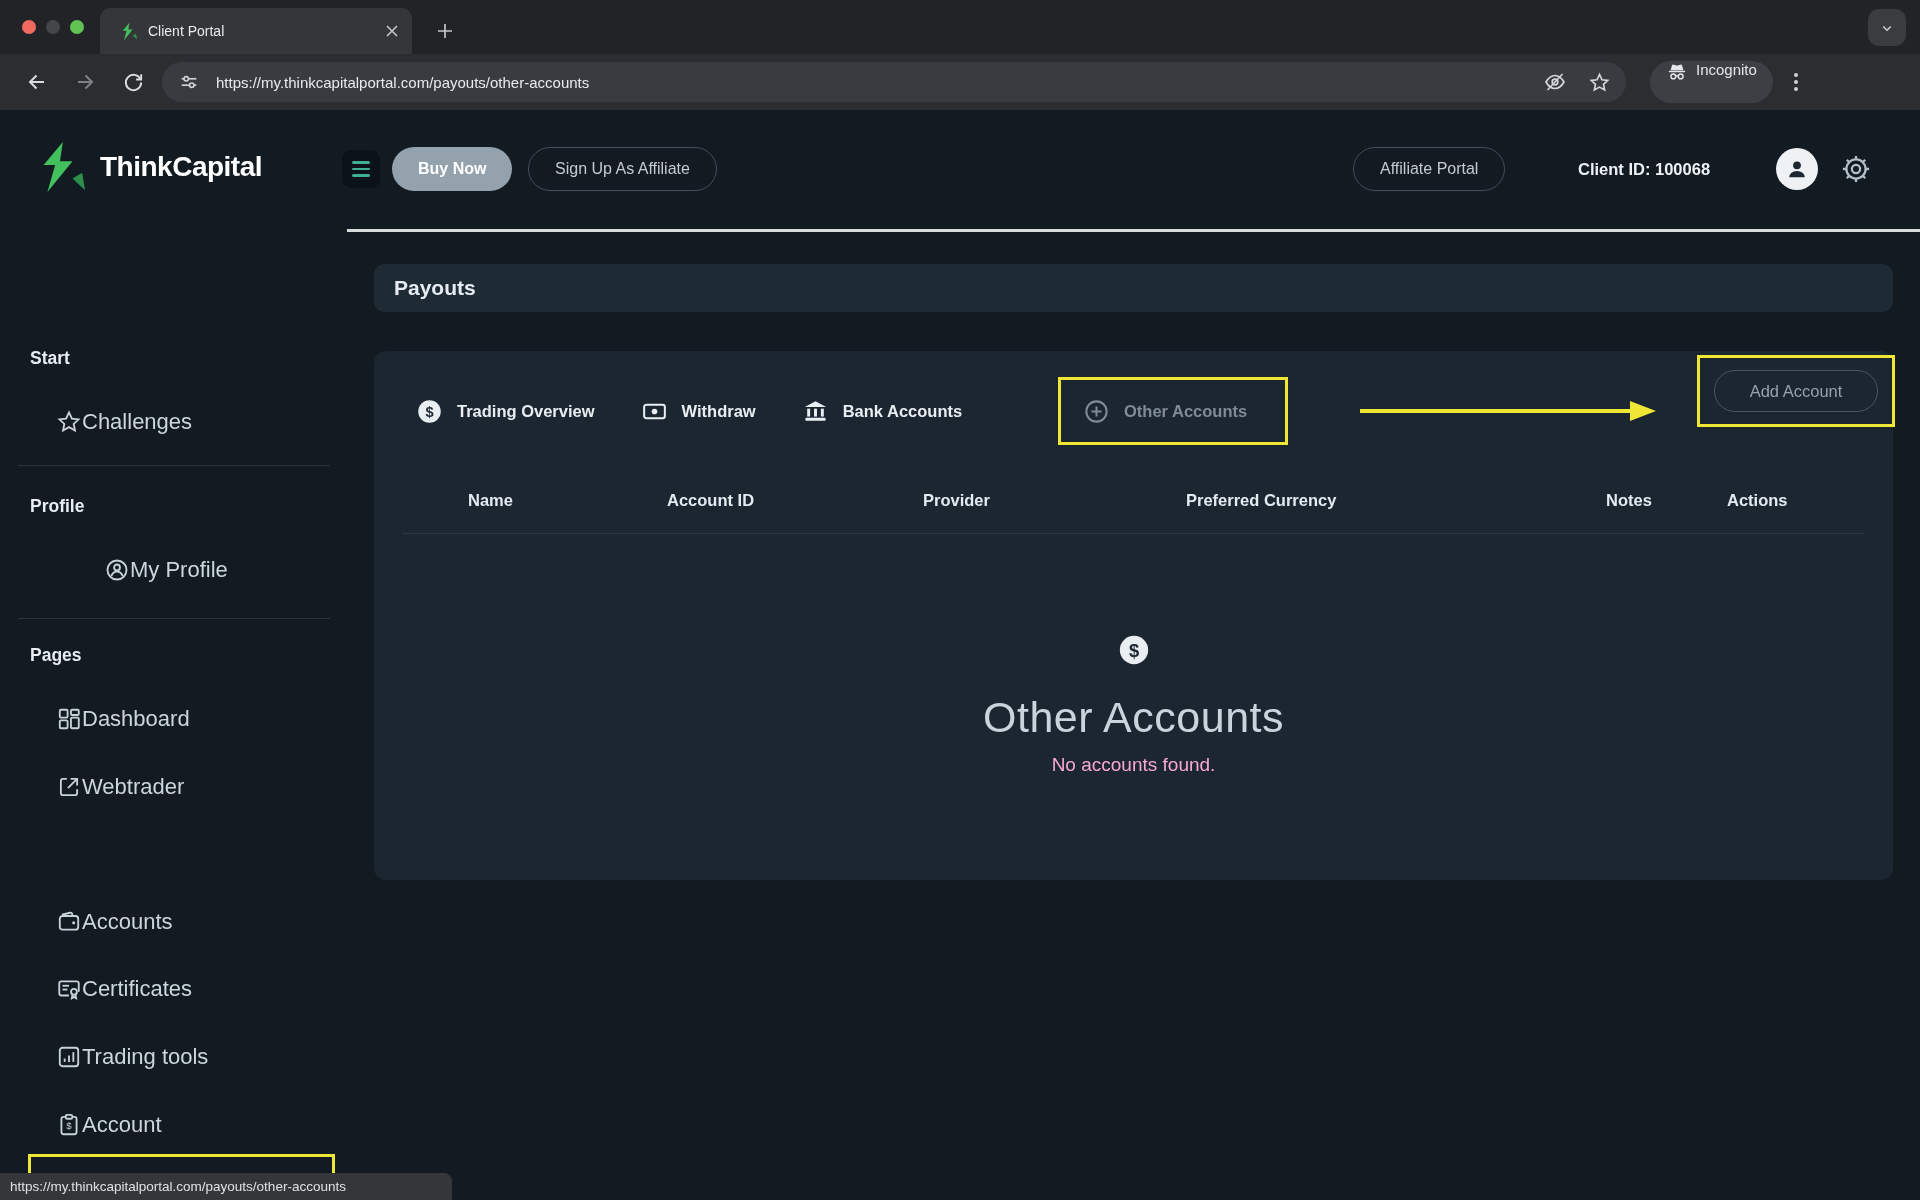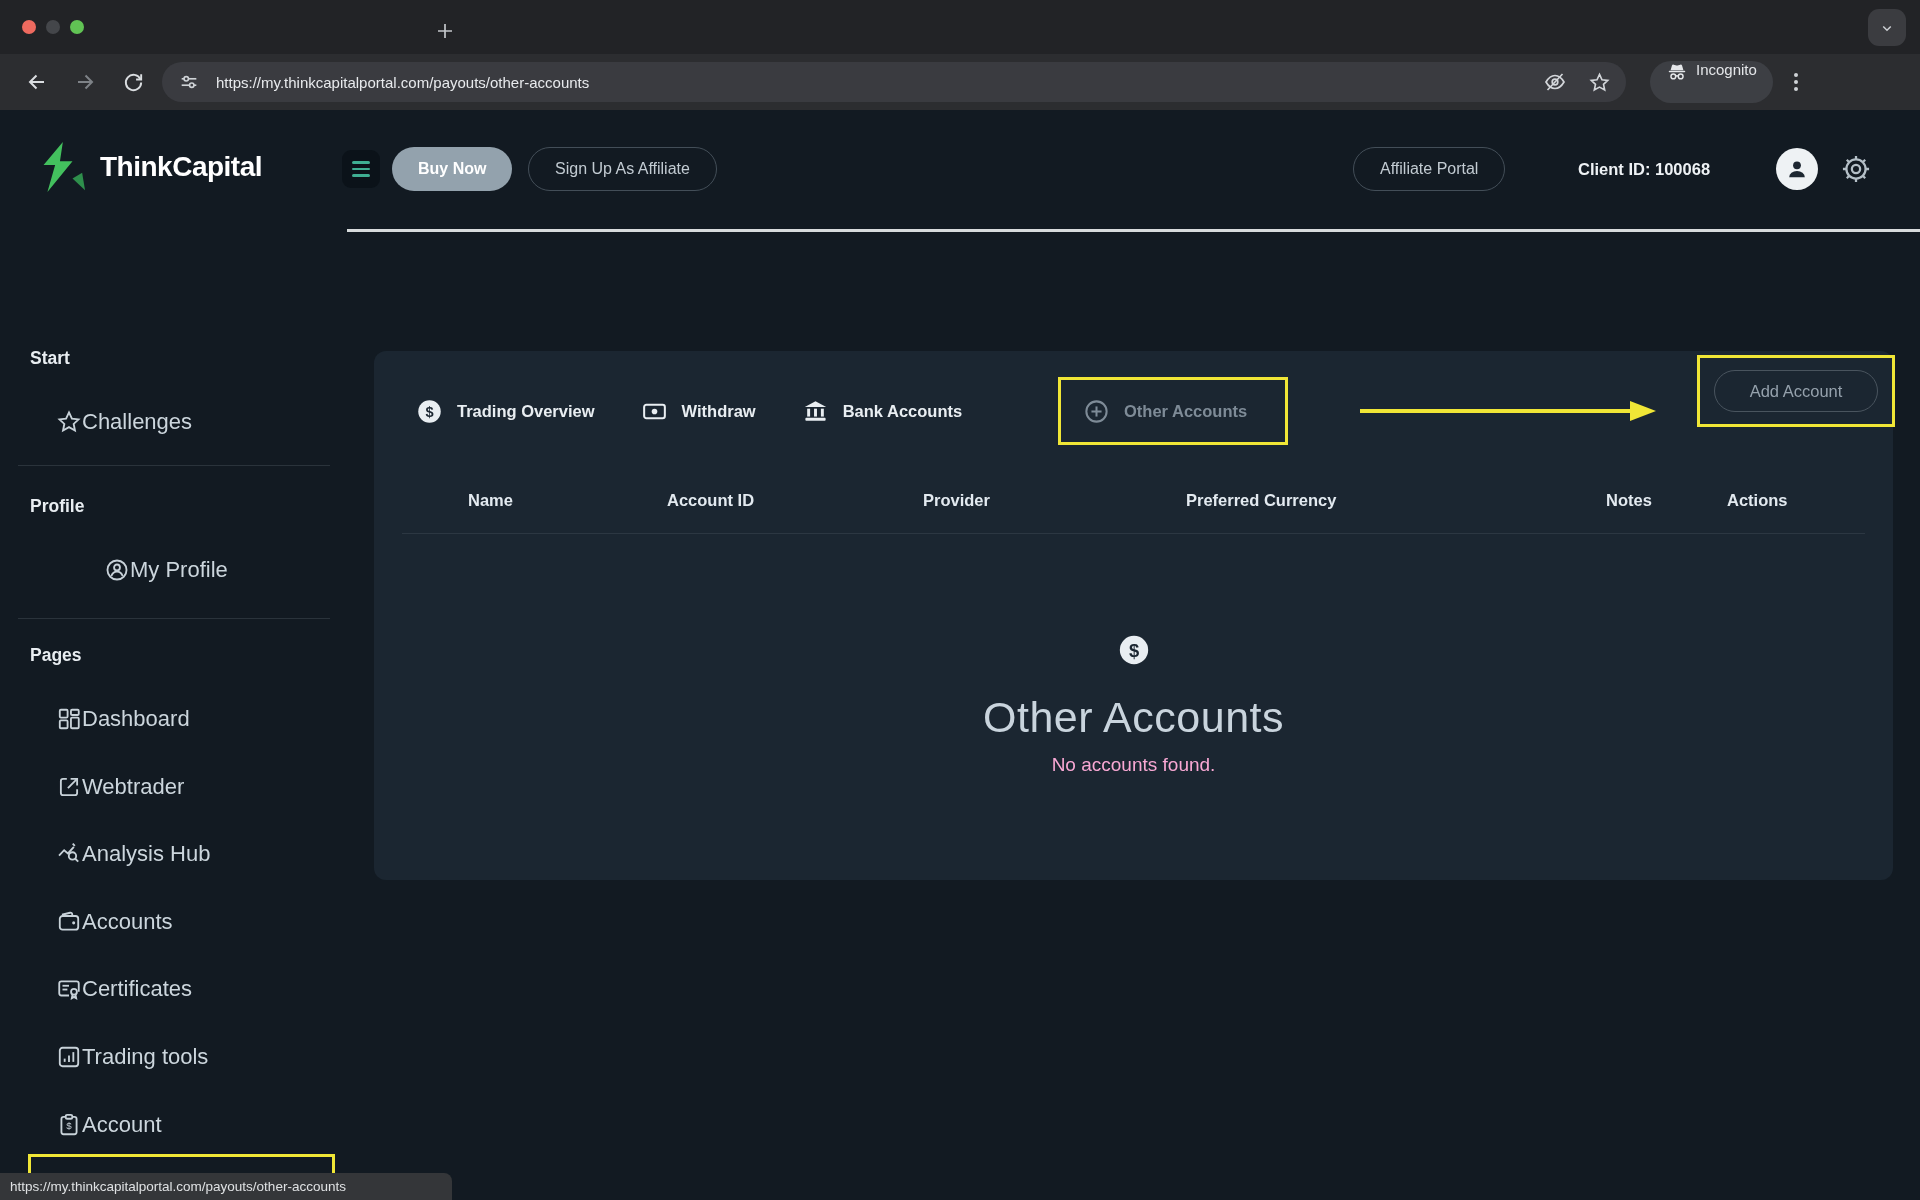--- a/index.html
+++ b/index.html
@@ -87,20 +87,30 @@
 <body>
 
 <div class="screen">
 
   <div class="tabstrip">
     <div class="traffic">
       <span class="tl-red"></span>
       <span class="tl-gray"></span>
       <span class="tl-green"></span>
     </div>
+    <div class="tab">
+      <svg width="20" height="19" viewBox="0 0 60 56">
+        <path fill="#43c05e" d="M34 2 L14 26 L26 26 L18 54 L44 22 L31 22 Z"></path>
+        <path fill="#2e8f4c" d="M44 40 L54 34 L57 52 Z"></path>
+      </svg>
+      <span class="tab-title">Client Portal</span>
+      <svg width="16" height="16" viewBox="0 0 16 16">
+        <path d="M3 3 L13 13 M13 3 L3 13" stroke="#c3c6ca" stroke-width="1.6"></path>
+      </svg>
+    </div>
     <div class="newtab-btn">
       <svg width="18" height="18" viewBox="0 0 18 18">
         <path d="M9 2 V16 M2 9 H16" stroke="#c3c6ca" stroke-width="1.7"></path>
       </svg>
     </div>
     <div class="tabsearch-btn">
       <svg width="18" height="18" viewBox="0 0 24 24">
         <polyline points="7,10 12,15 17,10" fill="none" stroke="#cdd0d4" stroke-width="2"></polyline>
       </svg>
     </div>
@@ -236,29 +246,20 @@
 
       <div class="side-item" style="top:540px;">
         <svg class="ic" viewBox="0 0 24 24" fill="none" stroke="#c8d2d9" stroke-width="1.7">
           <path d="M10 4.5 H6.5 a2 2 0 0 0 -2 2 v11 a2 2 0 0 0 2 2 h11 a2 2 0 0 0 2 -2 V14"></path>
           <path d="M13.5 4.5 h6 v6"></path>
           <line x1="11" y1="13" x2="19.2" y2="4.8"></line>
         </svg>
         <span class="lbl">Webtrader</span>
       </div>
 
-      <div class="side-item" style="top:607px;">
-        <svg class="ic" viewBox="0 0 24 24" fill="none" stroke="#c8d2d9" stroke-width="1.7">
-          <polyline points="2.8,13.5 7.5,8.5 11,11.5 16.5,5.5"></polyline>
-          <line x1="15" y1="3.5" x2="17.8" y2="3.5" transform="rotate(45 16.4 3.5)"></line>
-          <circle cx="15.2" cy="13.8" r="3.4"></circle>
-          <line x1="17.8" y1="16.4" x2="20.5" y2="19.1"></line>
-        </svg>
-        <span class="lbl">Analysis Hub</span>
-      </div>
 
       <div class="side-item" style="top:675px;">
         <svg class="ic" viewBox="0 0 24 24" fill="none" stroke="#c8d2d9" stroke-width="1.7">
           <rect x="3.5" y="6.5" width="17" height="12.5" rx="2.5"></rect>
           <path d="M15 6.5 V5 a1.6 1.6 0 0 0 -2 -1.55 L5.5 5.3"></path>
           <circle cx="16.3" cy="12.8" r="1.4" fill="#c8d2d9" stroke="none"></circle>
         </svg>
         <span class="lbl">Accounts</span>
       </div>
 
@@ -291,20 +292,23 @@
         </svg>
         <span class="lbl">Account</span>
       </div>
 
       <div class="anno" style="left:28px; top:926px; width:307px; height:76px;"></div>
 
     </div>
 
     <div class="main-topline"></div>
 
+    <div class="title-card">
+      <span>Payouts</span>
+    </div>
 
     <div class="content-card">
 
       <div class="tabs-row">
         <div class="tab-item">
           <svg width="27" height="27" viewBox="0 0 24 24">
             <circle cx="12" cy="12" r="10" fill="#e9eef2"></circle>
             <text x="12" y="16.6" text-anchor="middle" font-size="13" font-weight="bold" fill="#1b2631" font-family="'Liberation Sans', sans-serif">$</text>
           </svg>
           <span class="t-lbl">Trading Overview</span>

